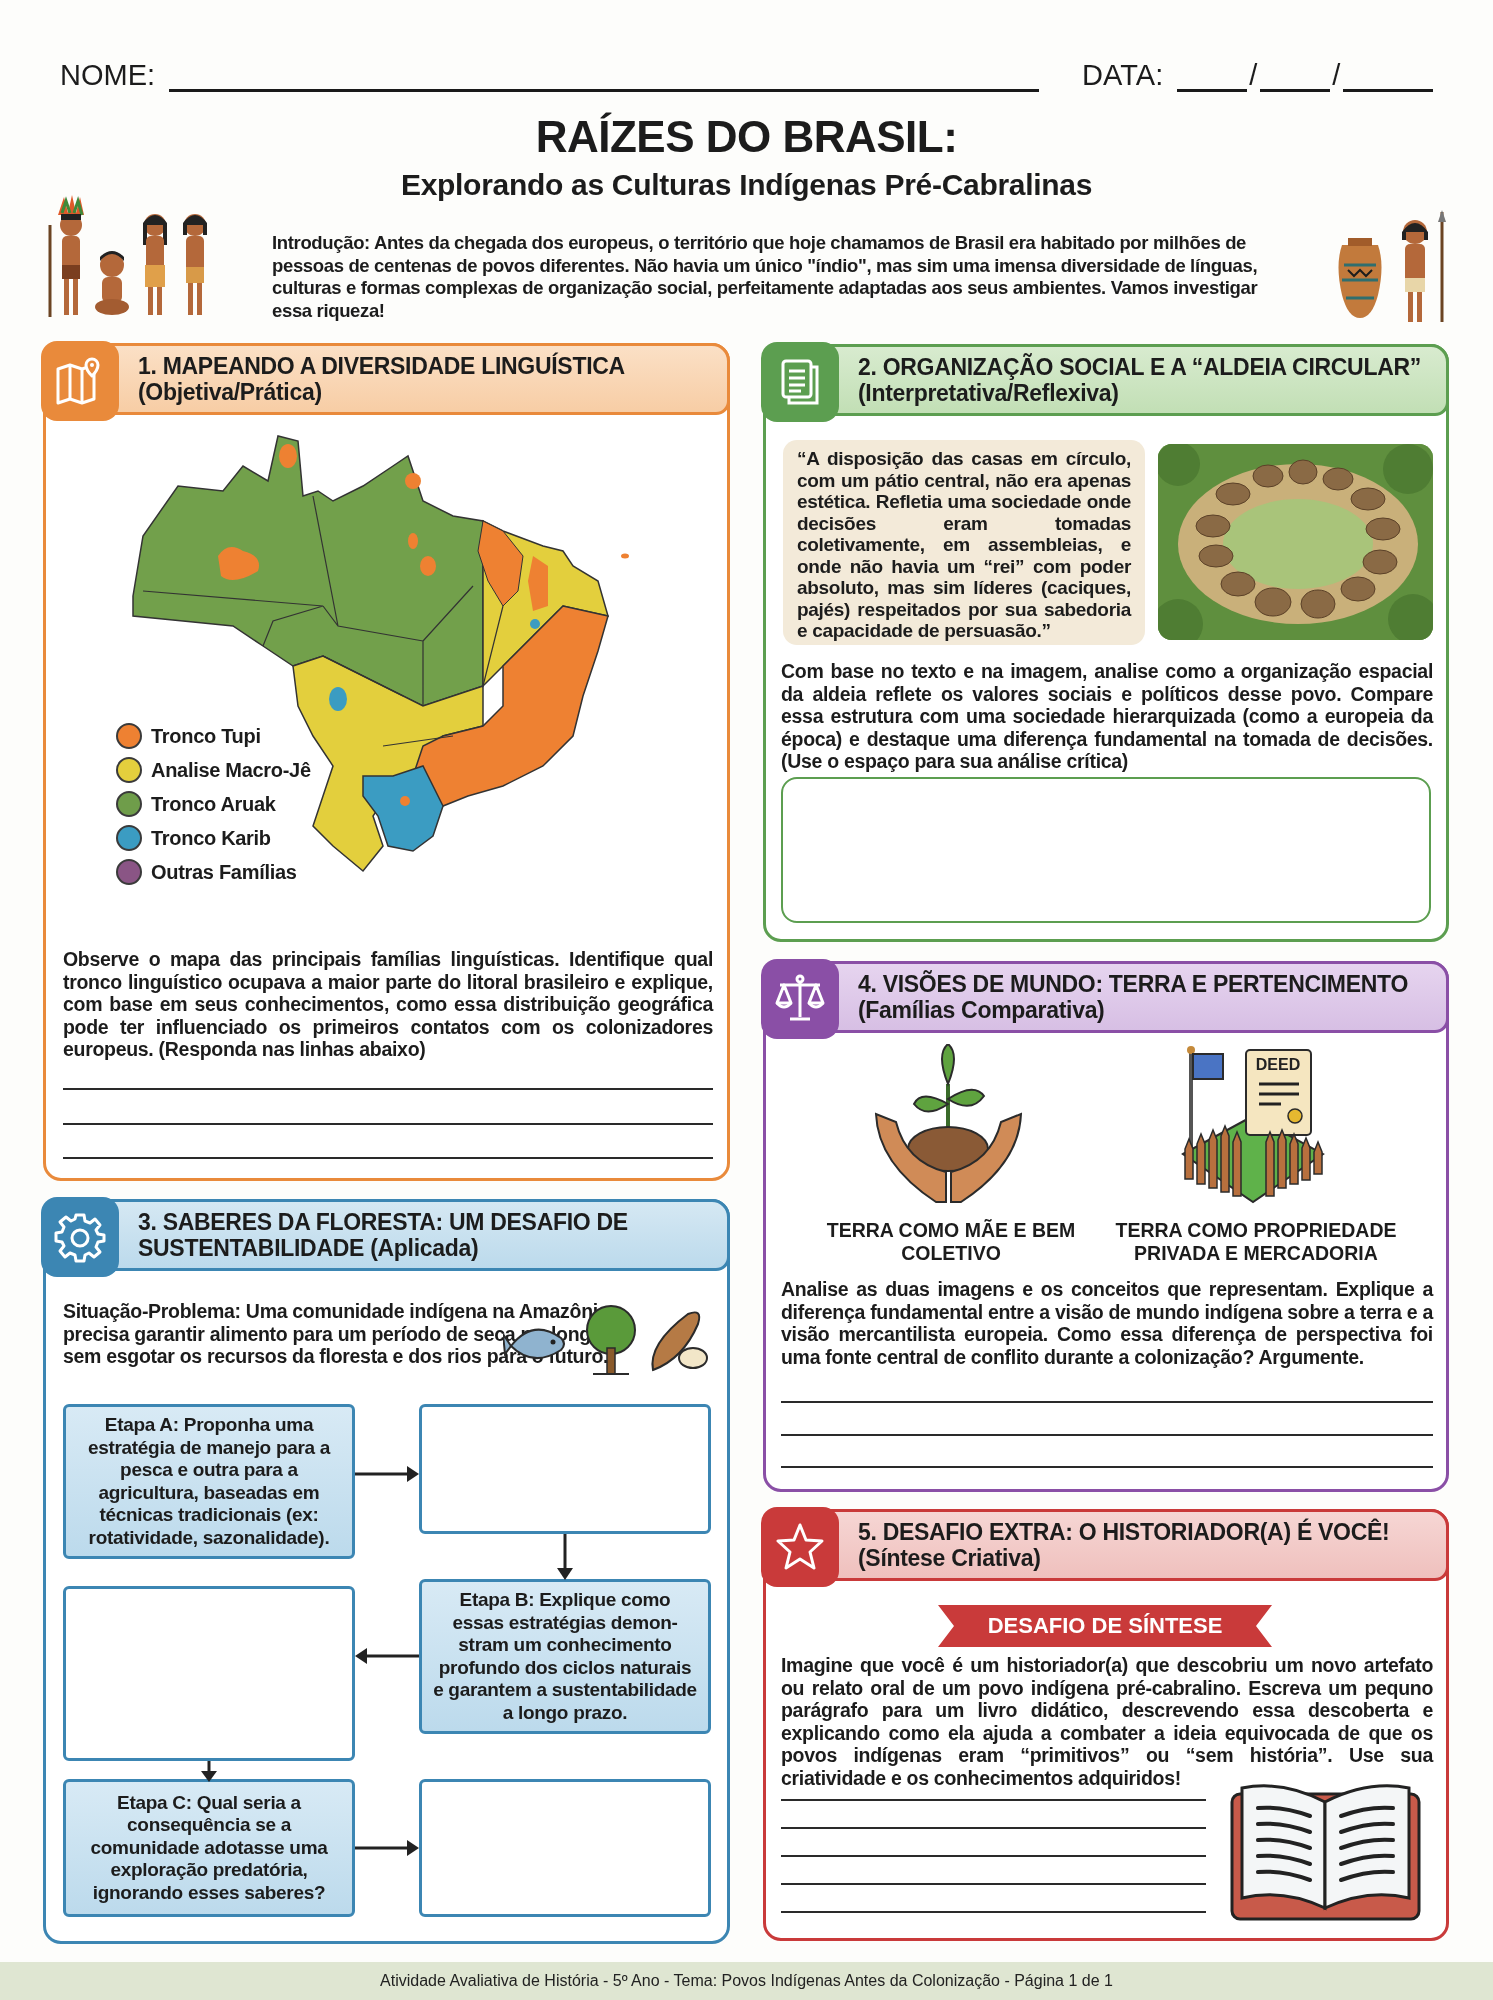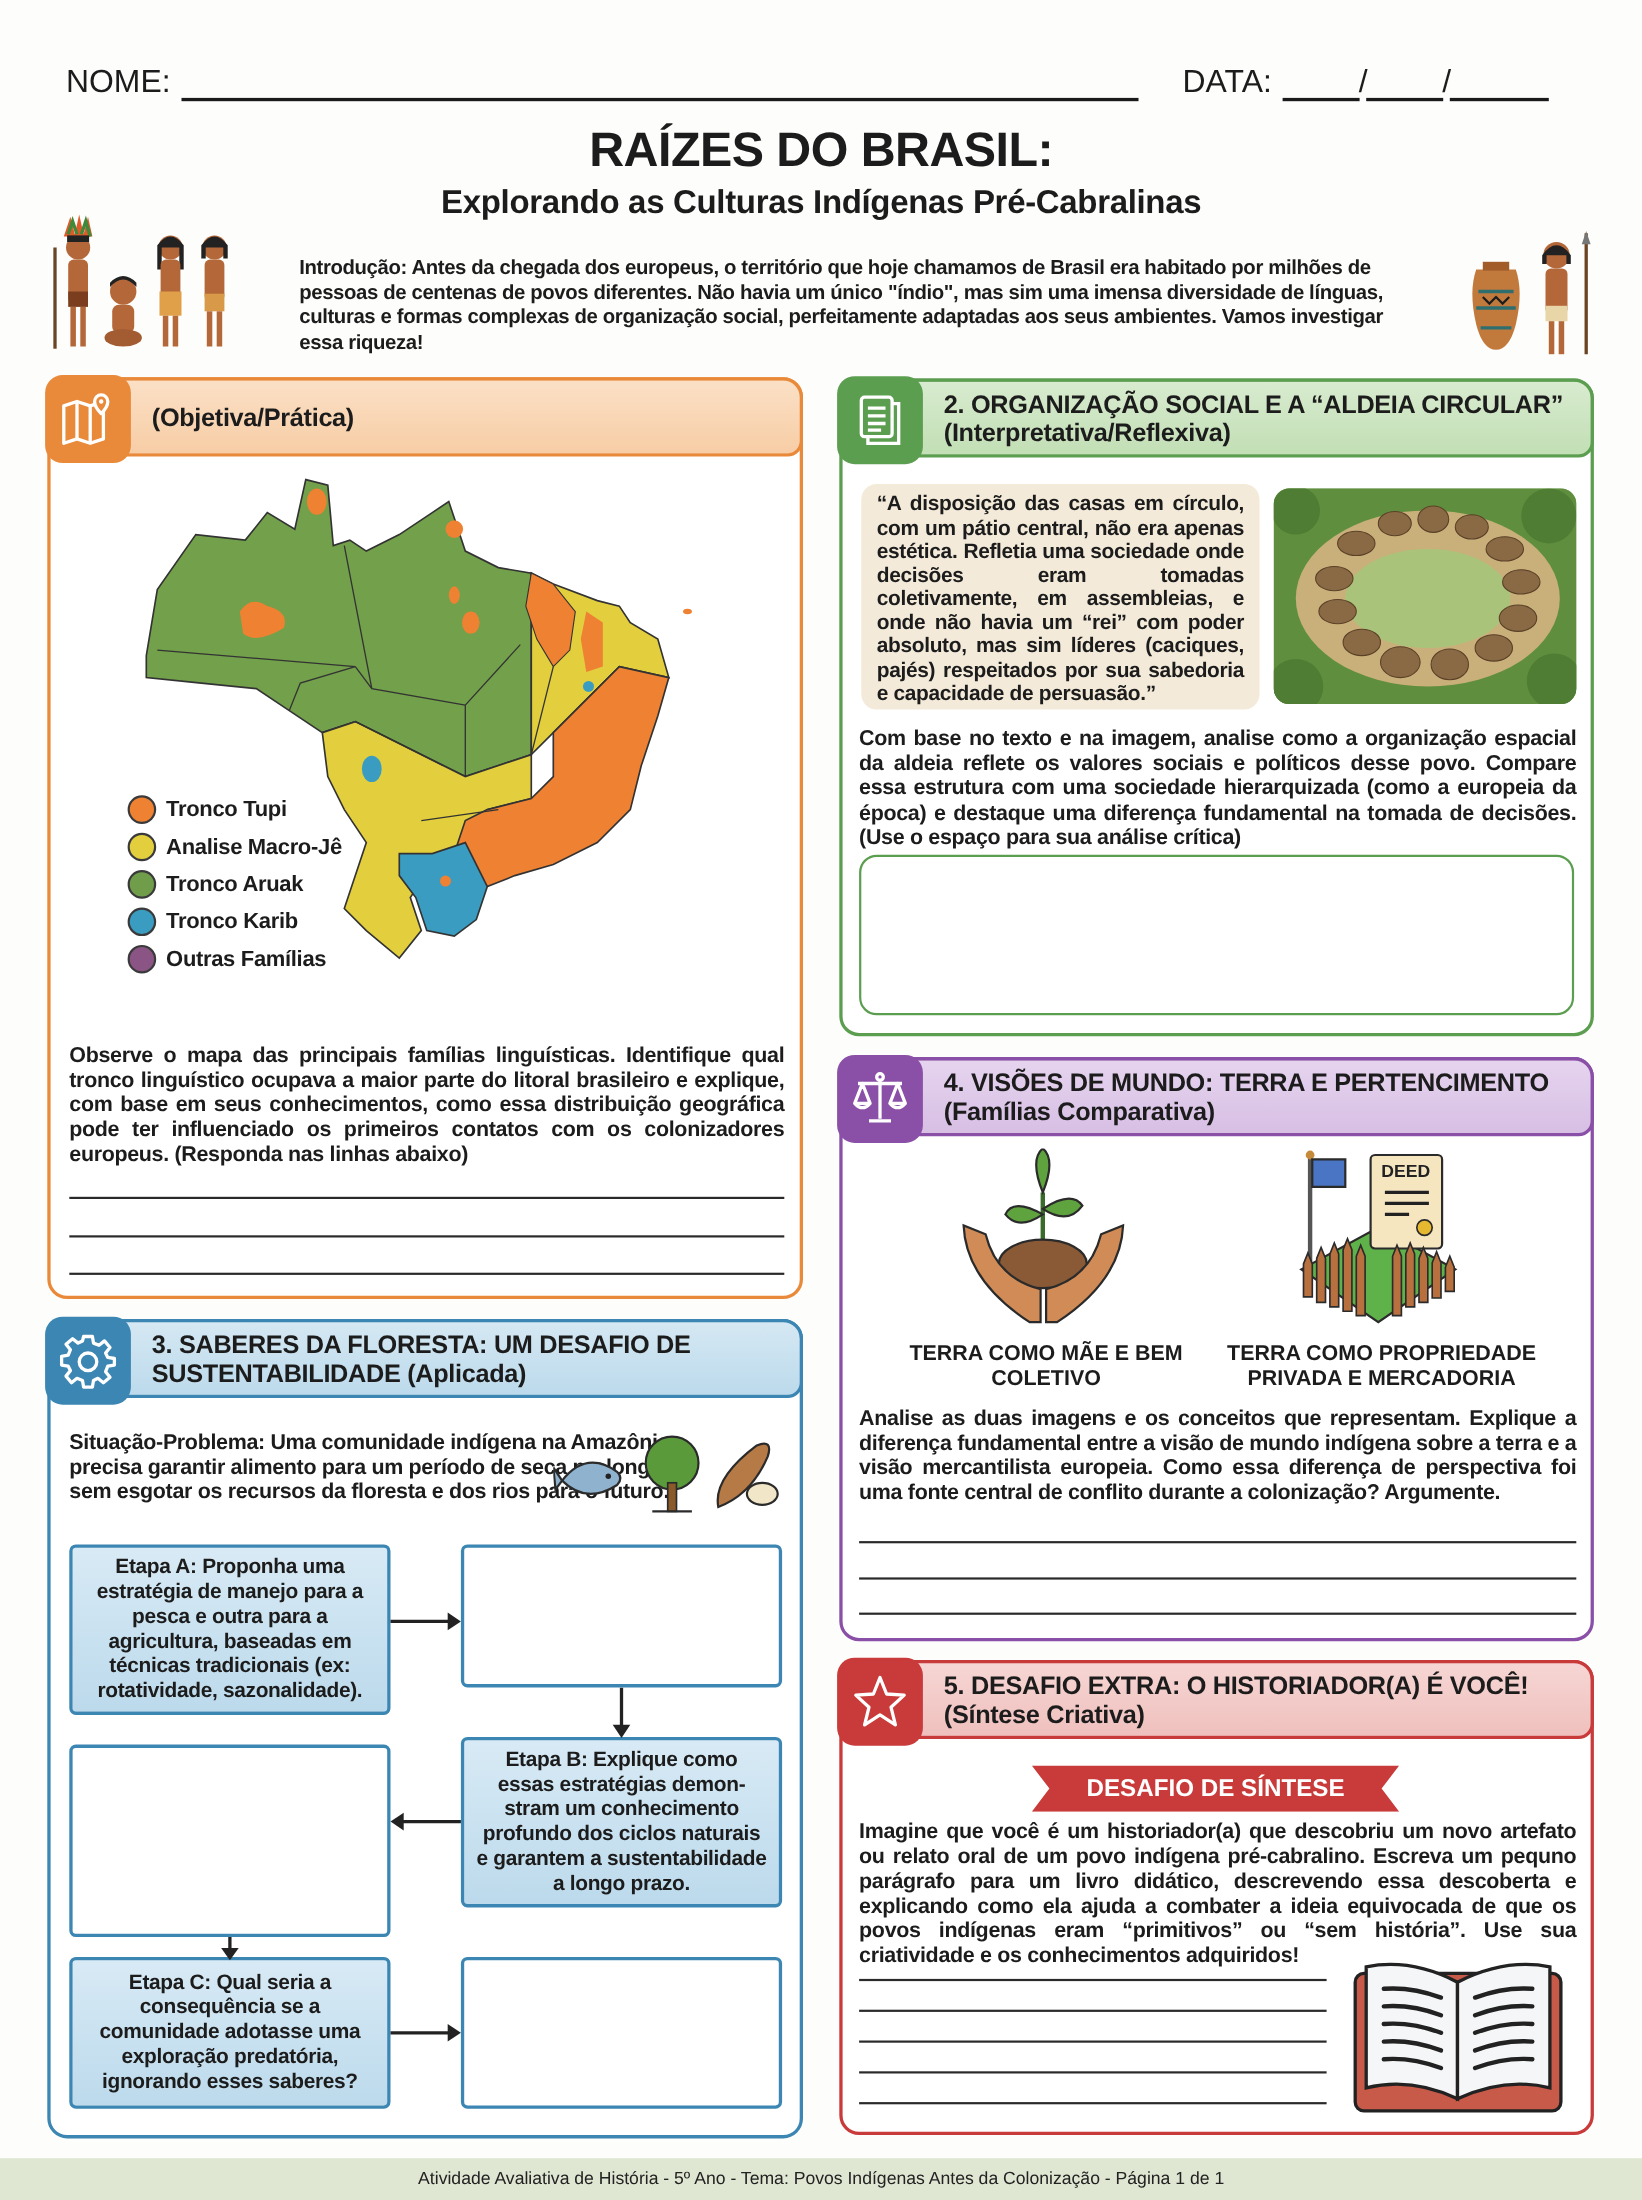--- a/index.html
+++ b/index.html
@@ -1,20 +1,20 @@
 <!DOCTYPE html>
 <html><head>
 <meta charset="utf-8">
 <style>
   * { box-sizing: border-box; margin: 0; padding: 0; }
   html, body { width: 1493px; height: 2000px; background: #fdfdfb; overflow: hidden; }
   body { font-family: "Liberation Sans", "DejaVu Sans", sans-serif; color: #1c1c1c; position: relative; }
 
   
-  .name-row { position: absolute; top: 52px; left: 60px; right: 60px; height: 40px; display: flex; align-items: flex-end; font-size: 29px; }
+  .name-row { position: absolute; top: 52px; left: 60px; right: 60px; height: 40px; display: flex; align-items: flex-end; font-size: 29px; justify-content: space-between; }
   .name-label { margin-right: 10px; }
   .name-line { flex: 0 0 870px; border-bottom: 3px solid #1a1a1a; height: 28px; margin-right: 40px; }
   .date-label { margin-right: 10px; margin-top: 44px; }
   .date-seg { border-bottom: 3px solid #1a1a1a; height: 28px; width: 70px; }
   .date-seg.last { width: 90px; }
   .date-slash { font-size: 29px; margin: 0 -1px; }
 
   .title { position: absolute; top: 112px; left: 0; width: 100%; text-align: center; font-size: 44px; font-weight: 900; letter-spacing: -0.5px; }
   .subtitle { position: absolute; top: 168px; left: 0; width: 100%; text-align: center; font-size: 30px; font-weight: bold; letter-spacing: -0.3px; }
 
@@ -152,20 +152,21 @@
   <div class="sec-head">
     <div class="sec-icon">
       <svg width="52" height="52" viewBox="0 0 52 52" fill="none" stroke="#fff" stroke-width="3" stroke-linejoin="round">
         <path d="M4 14 L16 10 L28 14 L40 10 L40 44 L28 48 L16 44 L4 48 Z"></path>
         <path d="M16 10 L16 44 M28 14 L28 48"></path>
         <path d="M38 4 a6 6 0 0 1 6 6 c0 5 -6 11 -6 11 c0 0 -6 -6 -6 -11 a6 6 0 0 1 6 -6 z" fill="#e98a3b"></path>
         <circle cx="38" cy="10" r="2" fill="#fff" stroke="none"></circle>
       </svg>
     </div>
     <div class="sec-title">
+      <div>1. MAPEANDO A DIVERSIDADE LINGUÍSTICA</div>
       <div>(Objetiva/Prática)</div>
     </div>
   </div>
 
   <svg class="map" viewBox="0 0 520 470">
 
     <path d="M10 190 L20 130 L55 80 L100 85 L120 60 L145 75 L155 30 L175 35 L180 90 L195 85 L210 95 L240 80 L270 60 L285 50 L295 80 L300 95 L330 110 L360 115 L360 280 L300 300 L200 250 L170 260 L140 240 L110 220 L60 215 L10 210 Z" fill="#72a04b" stroke="#333" stroke-width="1.5"></path>
 
     <path d="M170 260 L200 250 L300 300 L360 280 L360 320 L320 330 L300 360 L270 380 L250 410 L260 440 L240 465 L210 440 L190 420 L200 390 L210 360 L190 330 L175 300 Z" fill="#e3cf3d" stroke="#333" stroke-width="1.5"></path>
 

